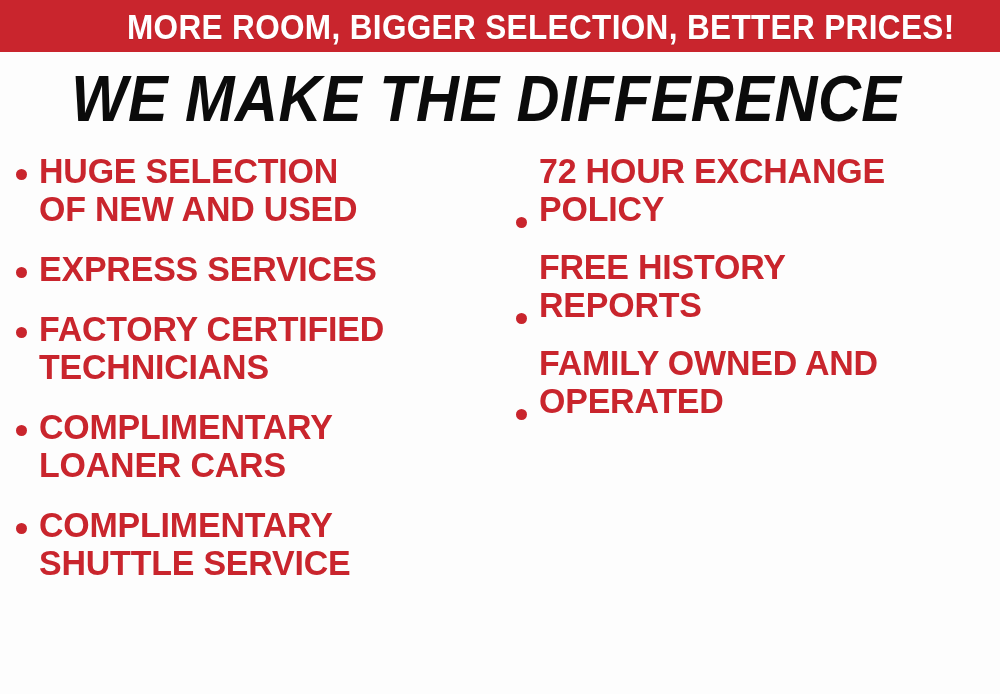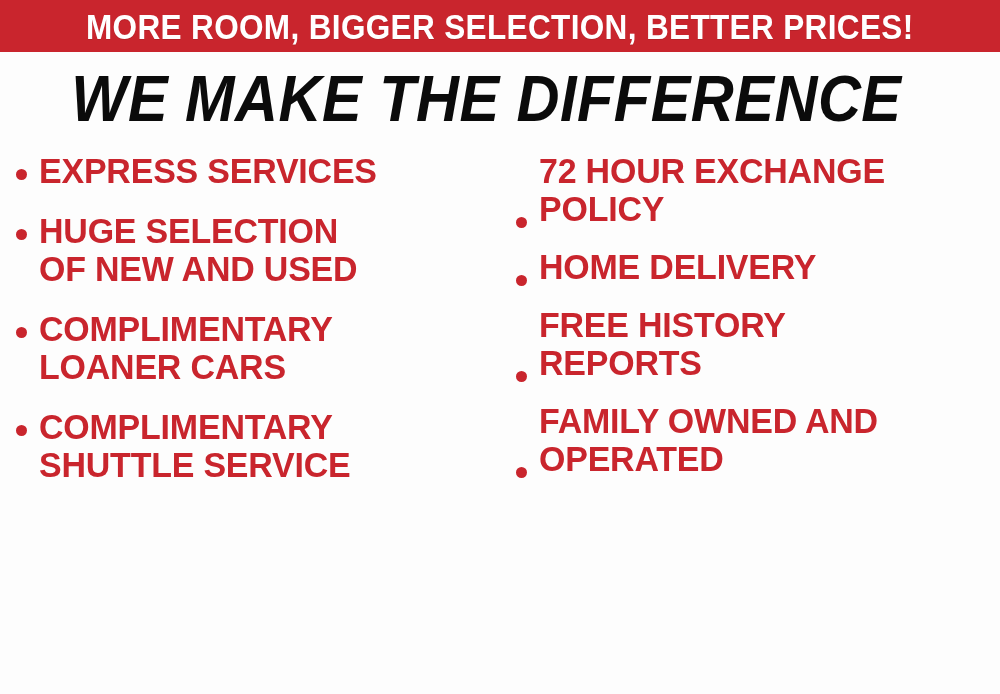--- a/index.html
+++ b/index.html
@@ -21,21 +21,21 @@
   
   #banner {
     position: absolute;
     left: 0;
     top: 0;
     width: 1000px;
     height: 52px;
     background: #c9252d;
     display: flex;
     align-items: center;
-    justify-content: center;
+    justify-content: flex-end;
   }
   #banner-text {
     color: #ffffff;
     font-family: "Liberation Sans", sans-serif;
     font-weight: bold;
     font-size: 35px;
     letter-spacing: 0.4px;
     line-height: 1;
     white-space: nowrap;
     transform: scaleX(0.90);
@@ -124,29 +124,34 @@
   <div id="headline-wrap">
     <div id="headline">WE MAKE THE DIFFERENCE</div>
   </div>
 
   <div id="columns">
 
     <div class="col col-left">
 
       <div class="bullet-row">
         <span class="dot"></span>
+        <span class="bullet-text">HUGE SELECTION
+OF NEW AND USED</span>
+      </div>
+
+      <div class="bullet-row">
+        <span class="dot"></span>
         <span class="bullet-text">EXPRESS SERVICES</span>
       </div>
 
       <div class="bullet-row">
         <span class="dot"></span>
-        <span class="bullet-text">HUGE SELECTION
-OF NEW AND USED</span>
+        <span class="bullet-text">FACTORY CERTIFIED
+TECHNICIANS</span>
       </div>
-
 
       <div class="bullet-row">
         <span class="dot"></span>
         <span class="bullet-text">COMPLIMENTARY
 LOANER CARS</span>
       </div>
 
       <div class="bullet-row">
         <span class="dot"></span>
         <span class="bullet-text">COMPLIMENTARY
@@ -156,24 +161,20 @@
     </div>
 
     <div class="col col-right">
 
       <div class="bullet-row">
         <span class="dot"></span>
         <span class="bullet-text">72 HOUR EXCHANGE
 POLICY</span>
       </div>
 
-      <div class="bullet-row">
-        <span class="dot"></span>
-        <span class="bullet-text">HOME DELIVERY</span>
-      </div>
 
 
 
       <div class="bullet-row">
         <span class="dot"></span>
         <span class="bullet-text">FREE HISTORY
 REPORTS</span>
       </div>
 
       <div class="bullet-row">

